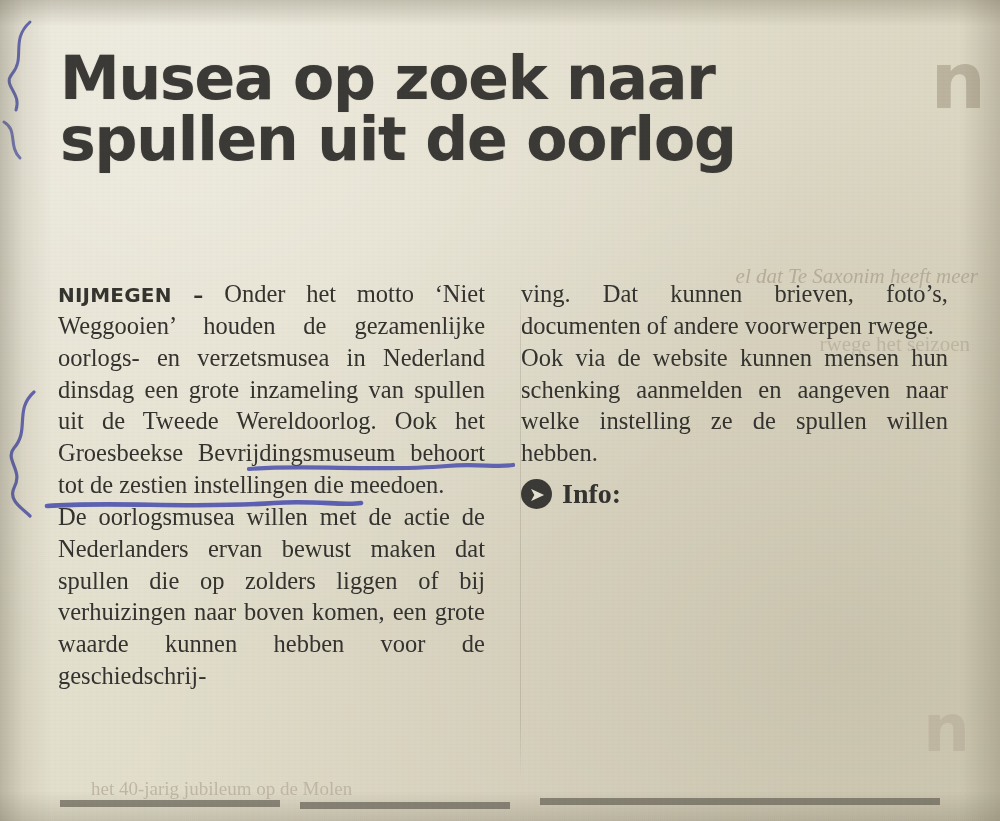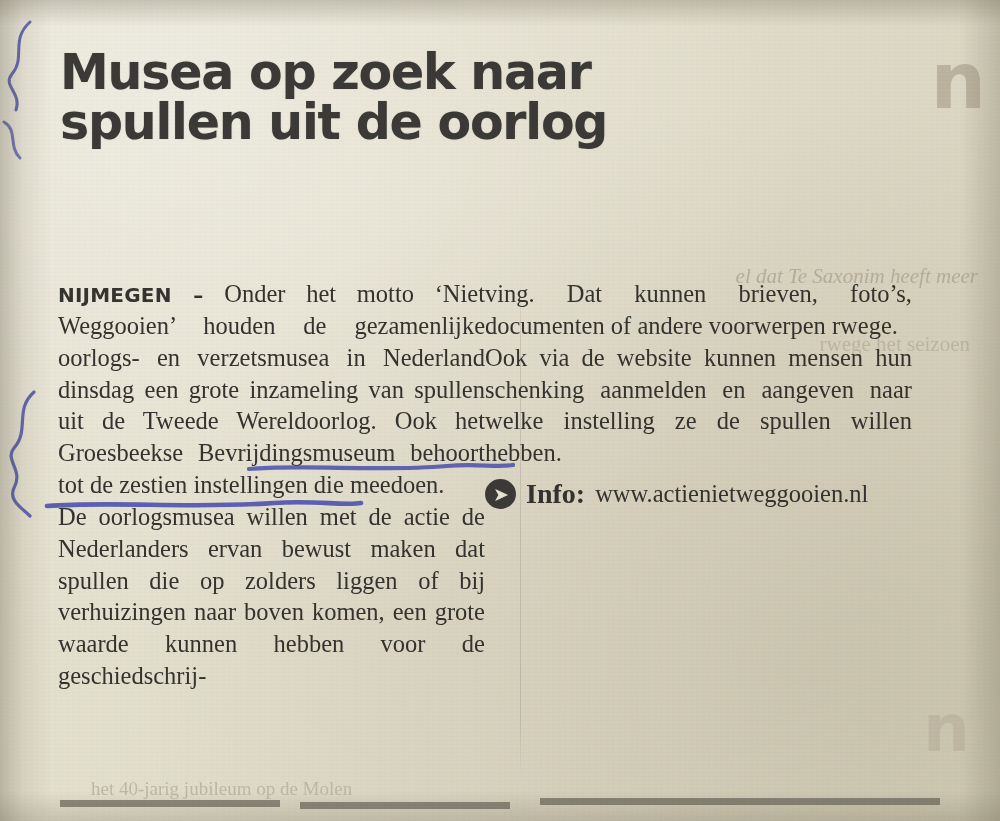--- a/index.html
+++ b/index.html
@@ -107,35 +107,36 @@
 
   
   .headline {
     position: absolute;
     left: 60px;
     top: 48px;
     width: 890px;
     font-family: "DejaVu Sans", sans-serif;
     font-weight: bold;
     color: #3b3a36;
-    font-size: 49px;
+    font-size: 60px;
     line-height: 1.02;
     letter-spacing: -1.2px;
     text-shadow: 0 0 1px rgba(60,58,52,0.35);
   }
   .headline .line { display: block; }
   .headline .line2 { }
 
   
   .columns {
     position: absolute;
     left: 58px;
     top: 278px;
     width: 890px;
     display: flex;
+    gap: 36px;
   }
   .col {
     width: 427px;
     color: #34332f;
     font-family: "Liberation Serif", serif;
     font-size: 24.5px;
     line-height: 1.30;
     text-align: justify;
     text-justify: inter-word;
     -webkit-hyphens: manual;
@@ -240,21 +241,20 @@
       <p><span class="kicker">NIJMEGEN –</span> <span>Onder het motto ‘Niet Weggooien’ houden de gezamenlijke oorlogs- en verzetsmusea in Nederland dinsdag een grote inzameling van spullen uit de Tweede Wereldoorlog. Ook het Groesbeekse Bevrijdingsmuseum behoort tot de zestien instellingen die meedoen.</span></p>
       <p>De oorlogsmusea willen met de actie de Nederlanders ervan bewust maken dat spullen die op zolders liggen of bij verhuizingen naar boven komen, een grote waarde kunnen hebben voor de geschiedschrij-</p>
     </div>
 
     <div class="col">
       <p>ving. Dat kunnen brieven, foto’s, documenten of andere voorwerpen rwege.</p>
       <p>Ook via de website kunnen mensen hun schenking aanmelden en aangeven naar welke instelling ze de spullen willen hebben.</p>
       <div class="info-line">
         <span class="arrow-bullet">➤</span>
         <span class="info-label">Info:</span>
-        <span class="info-url">www.actienietweggooien.nl</span>
       </div>
     </div>
   </div>
 
   <svg class="hl-strike" viewBox="0 0 268 12" preserveAspectRatio="none">
     <path d="M2 7 C 60 2, 130 10, 200 4 C 230 1, 250 6, 266 3" stroke="#4a4fae" stroke-width="4.2" fill="none" stroke-linecap="round" opacity="0.85"></path>
   </svg>
   <svg class="hl-underline" viewBox="0 0 320 13" preserveAspectRatio="none">
     <path d="M3 8 C 70 3, 150 11, 230 5 C 270 2, 300 8, 317 5" stroke="#4a4fae" stroke-width="4.6" fill="none" stroke-linecap="round" opacity="0.88"></path>
   </svg>

